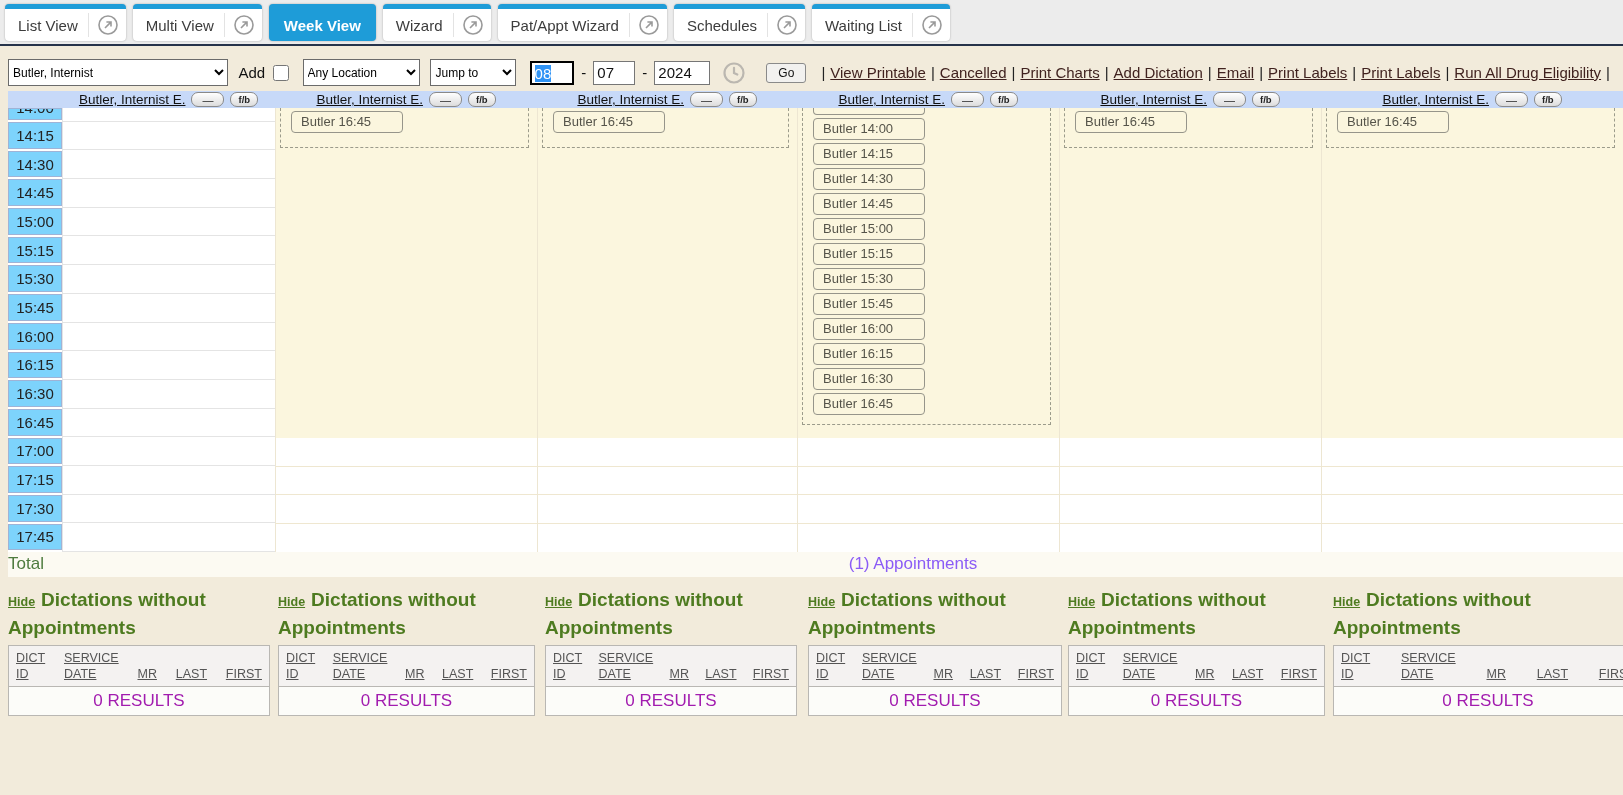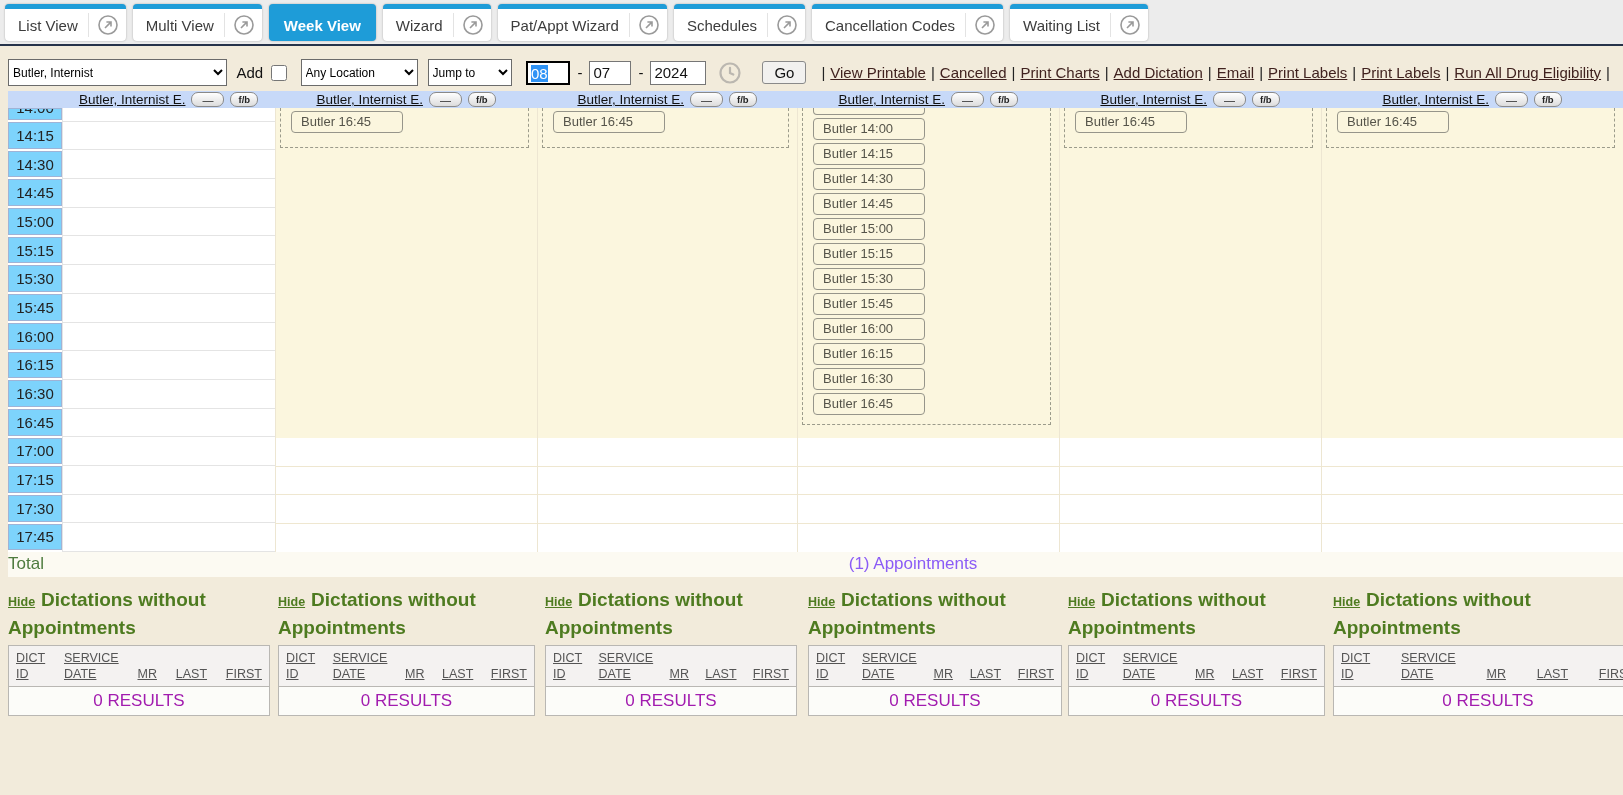--- a/index.html
+++ b/index.html
@@ -33,21 +33,21 @@
   .sel-location { width:122px; margin-left:6px; }
   .sel-jump { width:88px; margin-left:4px; }
   .add-label { margin-left:4px; }
   .add-check { width:16px; height:16px; margin:0 2px; }
   .date-box { height:24px; border:1px solid #767676; background:#fff; font-size:15px;
     padding:2px 3px; width:42px; color:#111; font-family:"Liberation Sans",sans-serif; }
   .date-box.focused { border:2px solid #000; width:46px; margin-left:8px; }
   .date-sel { background:#2F93F5; color:#fff; }
   .date-dash { margin:0 1px; color:#111; }
   .clock-icon { margin:0 6px 0 6px; display:inline-flex; }
-  .go-btn { font-size:15px; border:1px solid #8a8a8a; background:#F2F1EF; border-radius:3px;
+  .go-btn { font-size:12px; border:1px solid #8a8a8a; background:#F2F1EF; border-radius:3px;
     padding:2px 11px; color:#111; margin:0 4px 0 8px; font-family:"Liberation Sans",sans-serif; cursor:pointer; }
   .links a { color:#40221F; cursor:pointer; }
   .pipe { margin:0 5px; color:#222; }
   .tb-row2 { margin-top:9px; font-size:15px; }
 
   
   .sched { margin-left:8px; width:1615px; overflow:hidden; margin-top:3px; }
   .sched-head { display:flex; height:17px; background:#C7D9F8; }
   .sh-cell { display:flex; align-items:center; justify-content:center; gap:6px; font-size:13.5px; }
   .sh-link { color:#111; cursor:pointer; }
@@ -135,30 +135,20 @@
       <span class="tab-sep"></span>
       <span style="display: inline-flex;">
         <svg width="22" height="22" viewBox="0 0 22 22">
           <circle cx="11" cy="11" r="9" fill="none" stroke="#9A9A9A" stroke-width="1.6"></circle>
           <path d="M8 14 L13.6 8.4 M9.4 8 H14 V12.6" fill="none" stroke="#9A9A9A" stroke-width="1.6"></path>
         </svg>
       </span>
     </div>
     <div class="tab">
       <span class="tab-label">Schedules</span>
-      <span class="tab-sep"></span>
-      <span style="display: inline-flex;">
-        <svg width="22" height="22" viewBox="0 0 22 22">
-          <circle cx="11" cy="11" r="9" fill="none" stroke="#9A9A9A" stroke-width="1.6"></circle>
-          <path d="M8 14 L13.6 8.4 M9.4 8 H14 V12.6" fill="none" stroke="#9A9A9A" stroke-width="1.6"></path>
-        </svg>
-      </span>
-    </div>
-    <div class="tab">
-      <span class="tab-label">Cancellation Codes</span>
       <span class="tab-sep"></span>
       <span style="display: inline-flex;">
         <svg width="22" height="22" viewBox="0 0 22 22">
           <circle cx="11" cy="11" r="9" fill="none" stroke="#9A9A9A" stroke-width="1.6"></circle>
           <path d="M8 14 L13.6 8.4 M9.4 8 H14 V12.6" fill="none" stroke="#9A9A9A" stroke-width="1.6"></path>
         </svg>
       </span>
     </div>
     <div class="tab">
       <span class="tab-label">Waiting List</span>

